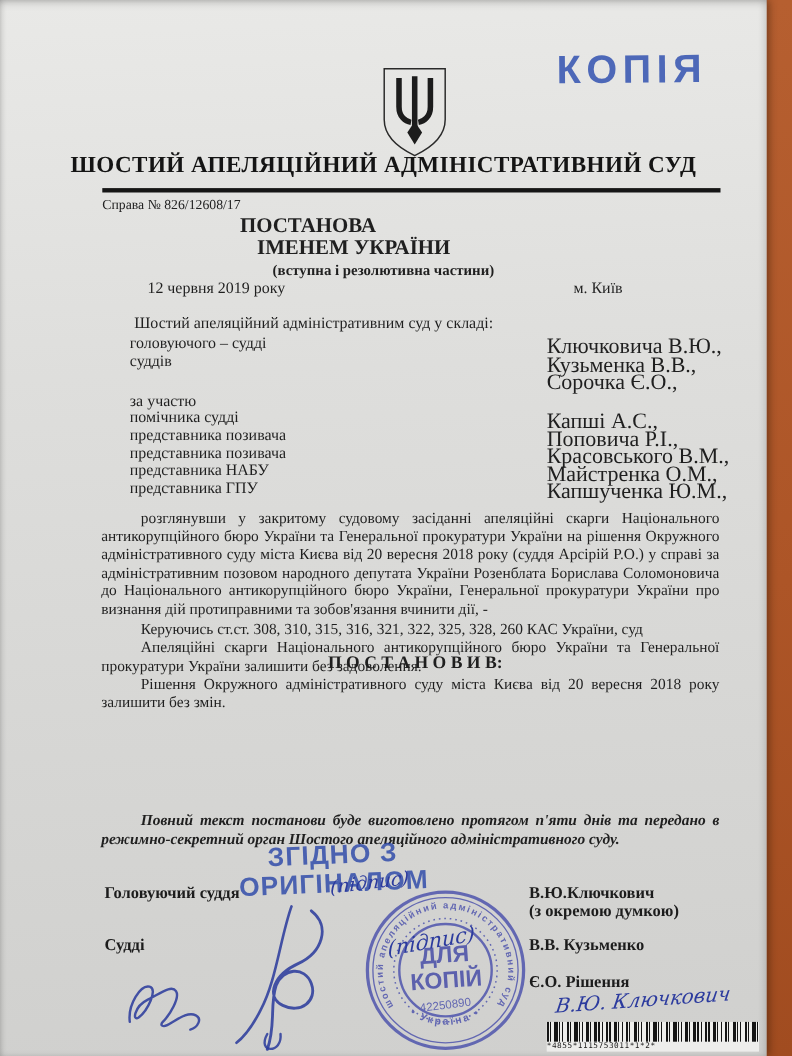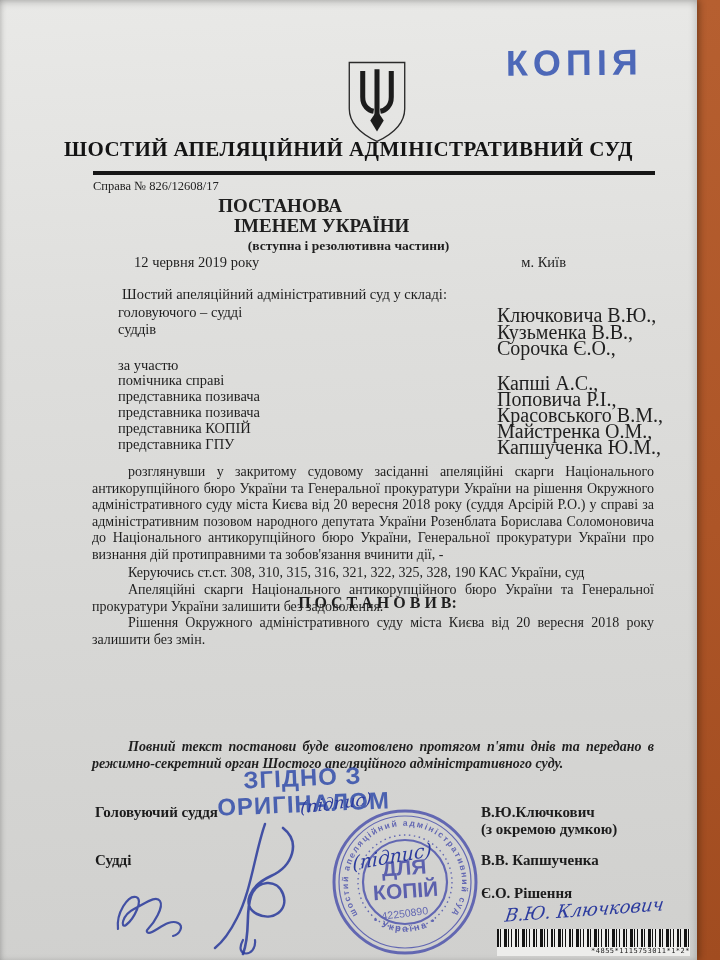--- a/index.html
+++ b/index.html
@@ -53,21 +53,21 @@
   }
   .bars{
     width:193px;height:18px;
     background:repeating-linear-gradient(90deg,
       #141414 0px,#141414 2px,transparent 2px,transparent 3px,
       #141414 3px,#141414 4px,transparent 4px,transparent 7px,
       #141414 7px,#141414 10px,transparent 10px,transparent 11px,
       #141414 11px,#141414 12px,transparent 12px,transparent 14px,
       #141414 14px,#141414 15px,transparent 15px,transparent 18px);
   }
-  .barcode-text{width:193px;text-align:right;font-family:"DejaVu Sans Mono",monospace;font-size:7px;color:#222;letter-spacing:.5px;}
+  .barcode-text{width:193px;text-align:left;font-family:"DejaVu Sans Mono",monospace;font-size:7px;color:#222;letter-spacing:.5px;}
   .ink{stroke:#2e3d9d;fill:none;stroke-linecap:round;stroke-linejoin:round;opacity:.88;}
 </style>
 </head>
 <body>
 
 <div class="paper">
 
   <svg class="abs" style="left:336px;top:60px;" width="82" height="84" viewBox="0 0 82 100">
     <path d="M8,3 H74 V58 C74,77 58,89 41,97 C24,89 8,77 8,58 Z" fill="none" stroke="#2a2a2a" stroke-width="1.6"></path>
     <path d="M24,13 V44 C24,55 31,60 37,61" fill="none" stroke="#1c1c1c" stroke-width="6"></path>
@@ -86,47 +86,47 @@
 
   <div class="abs title1 center">ПОСТАНОВА</div>
   <div class="abs title2 center">ІМЕНЕМ УКРАЇНИ</div>
   <div class="abs title3 center">(вступна і резолютивна частини)</div>
 
   <div class="abs date-row">
     <span>12 червня 2019 року</span>
     <span>м. Київ</span>
   </div>
 
-  <div class="abs comp-intro">Шостий апеляційний адміністративний суд у складі:</div>
+  <div class="abs comp-intro">Шостий апеляційний адміністративним суд у складі:</div>
 
   <div class="abs comp-label" style="top:304px">головуючого – судді</div>
   <div class="abs comp-name" style="top:304px">Ключковича В.Ю.,</div>
   <div class="abs comp-label" style="top:321px">суддів</div>
   <div class="abs comp-name" style="top:321px">Кузьменка В.В.,</div>
   <div class="abs comp-label" style="top:337px"></div>
   <div class="abs comp-name" style="top:337px">Сорочка Є.О.,</div>
 
   <div class="abs comp-label" style="top:357px">за участю</div>
 
-  <div class="abs comp-label" style="top:372px">помічника справі</div>
+  <div class="abs comp-label" style="top:372px">помічника судді</div>
   <div class="abs comp-name" style="top:372px">Капші А.С.,</div>
   <div class="abs comp-label" style="top:388px">представника позивача</div>
   <div class="abs comp-name" style="top:388px">Поповича Р.І.,</div>
   <div class="abs comp-label" style="top:404px">представника позивача</div>
   <div class="abs comp-name" style="top:404px">Красовського В.М.,</div>
-  <div class="abs comp-label" style="top:420px">представника КОПІЙ</div>
+  <div class="abs comp-label" style="top:420px">представника НАБУ</div>
   <div class="abs comp-name" style="top:420px">Майстренка О.М.,</div>
   <div class="abs comp-label" style="top:436px">представника ГПУ</div>
   <div class="abs comp-name" style="top:436px">Капшученка Ю.М.,</div>
 
   <div class="abs para" style="top:464px">
     <p>розглянувши у закритому судовому засіданні апеляційні скарги Національного антикорупційного бюро України та Генеральної прокуратури України на рішення Окружного адміністративного суду міста Києва від 20 вересня 2018 року (суддя Арсірій Р.О.) у справі за адміністративним позовом народного депутата України Розенблата Борислава Соломоновича до Національного антикорупційного бюро України, Генеральної прокуратури України про визнання дій протиправними та зобов'язання вчинити дії, -</p>
   </div>
   <div class="abs para" style="top:565px">
-    <p>Керуючись ст.ст. 308, 310, 315, 316, 321, 322, 325, 328, 190 КАС України, суд</p>
+    <p>Керуючись ст.ст. 308, 310, 315, 316, 321, 322, 325, 328, 260 КАС України, суд</p>
   </div>
 
   <div class="abs resolved center">П О С Т А Н О В И В:</div>
 
   <div class="abs para" style="top:582px">
     <p>Апеляційні скарги Національного антикорупційного бюро України та Генеральної прокуратури України залишити без задоволення.</p>
     <p>Рішення Окружного адміністративного суду міста Києва від 20 вересня 2018 року залишити без змін.</p>
   </div>
 
   <div class="abs para note-italic" style="top:739px">
@@ -137,21 +137,21 @@
     <div>ЗГІДНО З</div>
     <div>ОРИГІНАЛОМ</div>
   </div>
 
   <div class="abs sig-label" style="left:95px;top:804px">Головуючий суддя</div>
   <div class="abs hand" style="left:300px;top:793px;font-size:17px;transform:rotate(-7deg) skewX(-10deg)">(підпис)</div>
   <div class="abs sig-name" style="left:481px;top:804px">В.Ю.Ключкович</div>
   <div class="abs sig-name" style="left:481px;top:821px">(з окремою думкою)</div>
 
   <div class="abs sig-label" style="left:95px;top:852px">Судді</div>
-  <div class="abs sig-name" style="left:481px;top:852px">В.В. Капшученка</div>
+  <div class="abs sig-name" style="left:481px;top:852px">В.В. Кузьменко</div>
   <div class="abs sig-name" style="left:481px;top:885px">Є.О. Рішення</div>
   <div class="abs hand" style="left:505px;top:899px;font-size:18px;transform:rotate(-4deg) skewX(-12deg)">В.Ю. Ключкович</div>
 
   <svg class="abs" style="left:320px;top:797px;opacity:.8" width="170" height="170" viewBox="0 0 170 170">
     <g stroke="#474dab" fill="none">
       <circle cx="85" cy="85" r="71" stroke-width="3"></circle>
       <circle cx="85" cy="85" r="66" stroke-width="1.2"></circle>
       <circle cx="85" cy="85" r="47" stroke-width="1.4" stroke-dasharray="1.5 3.5"></circle>
       <circle cx="85" cy="85" r="42" stroke-width="2.2"></circle>
     </g>

